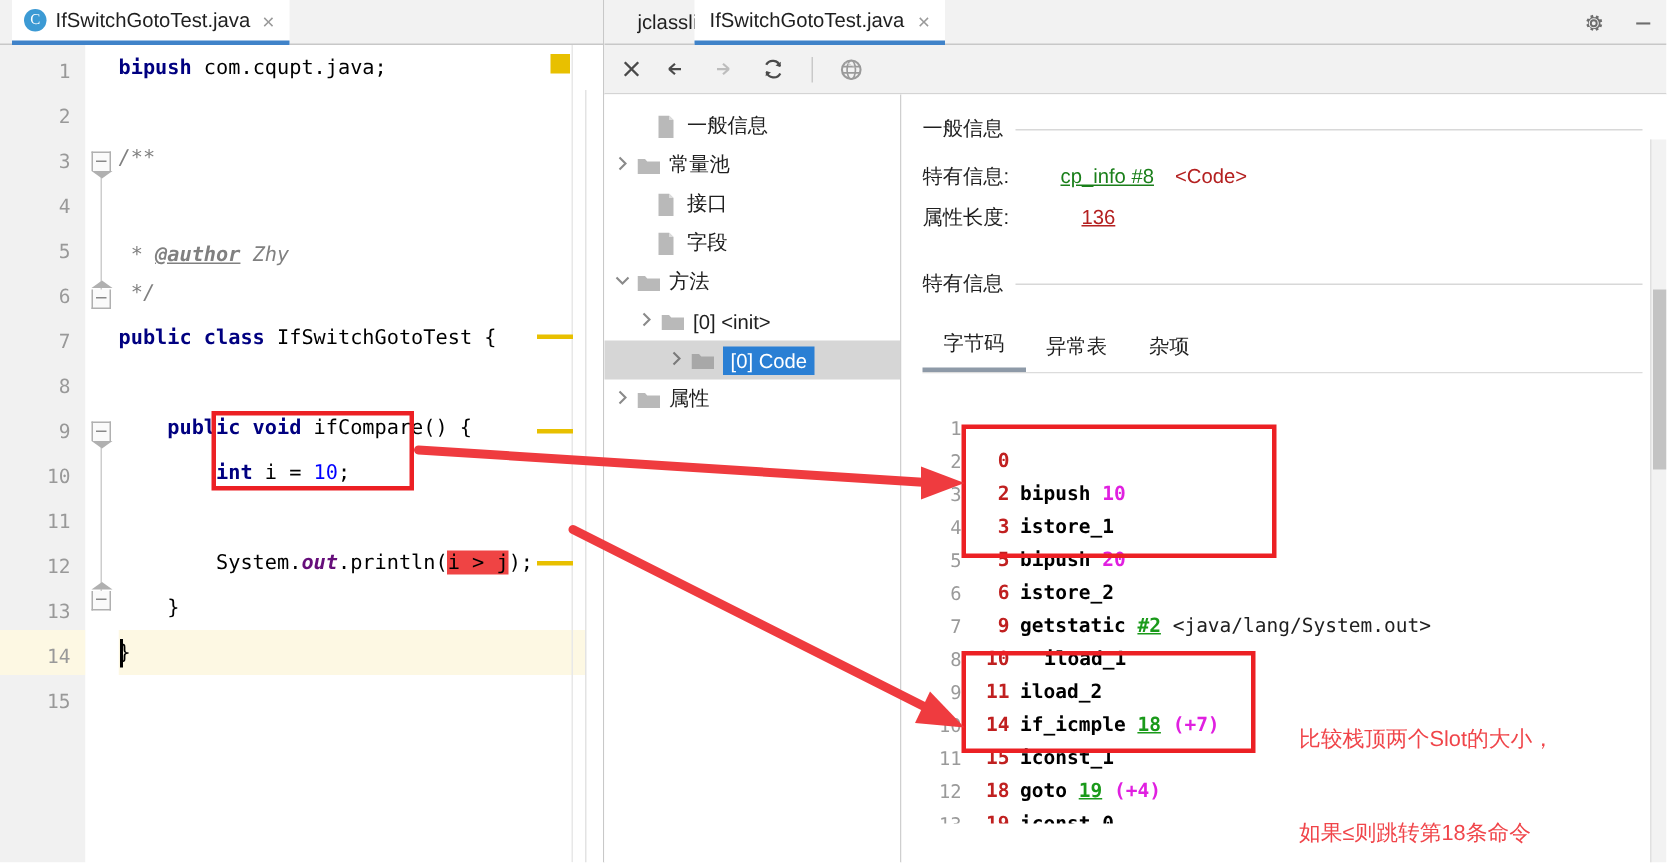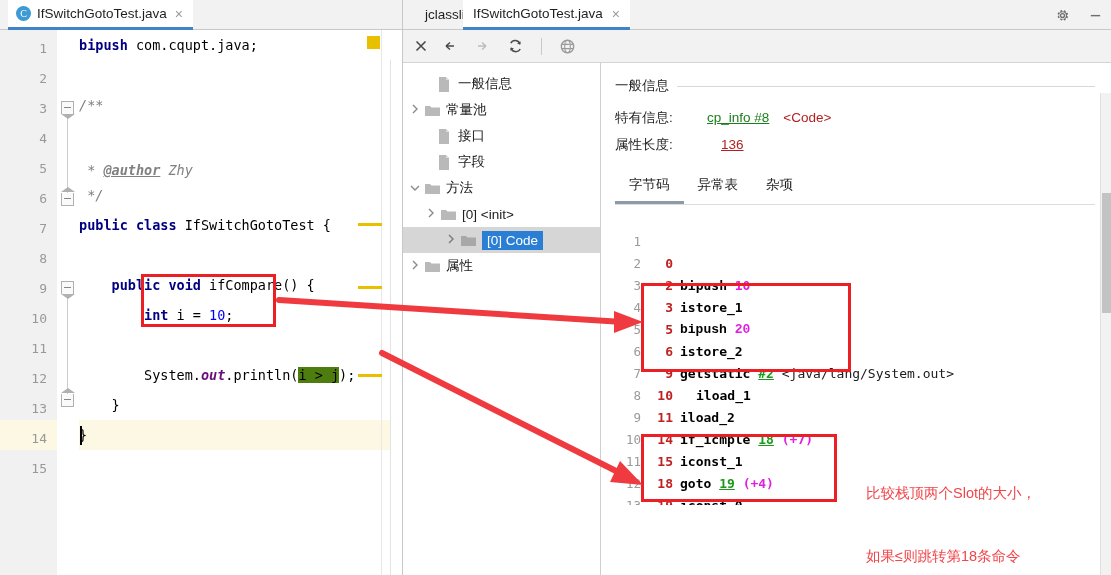--- a/index.html
+++ b/index.html
@@ -112,21 +112,21 @@
     position: absolute; left: 0; right: 0;
     height: 30px; line-height: 30px;
     white-space: pre;
     color: #000000;
   }
   .kw { color: #000080; font-weight: bold; }
   .num { color: #0000ff; }
   .cmt { color: #808080; font-style: italic; }
   .cmt-tag { color: #808080; font-style: italic; font-weight: bold; text-decoration: underline; }
   .fld { color: #660e7a; font-weight: bold; font-style: italic; }
-  .hl { background: #4d7c0f; }
+  .hl { background: #ef4444; }
 
   .line15-hl {
     position: absolute; left: 0; right: 0;
     height: 30px; background: #fdf8e3;
   }
   .ln15-gutter {
     position: absolute; left: 0; width: 57px; height: 30px;
     background: #fdf8e3;
   }
   .caret {
@@ -221,21 +221,21 @@
     font-size: 13.5px; color: #1f1f1f;
     margin-bottom: 14px;
   }
   .group-head .rule { flex: 1 1 auto; height: 1px; background: #d8d8d8; margin-right: 16px; }
   .kv-row { display: flex; align-items: baseline; font-size: 13.5px; margin-bottom: 9px; }
   .kv-key { color: #1f1f1f; width: 92px; flex: 0 0 92px; }
   .kv-link { color: #1a7f1a; text-decoration: underline; }
   .kv-red { color: #b42020; }
   .kv-gap { width: 14px; flex: 0 0 14px; }
 
-  .bc-tabs { display: flex; gap: 0; margin-top: 18px; }
+  .bc-tabs { display: flex; gap: 0; margin-top: 18px; align-items: center; }
   .bc-tab {
     font-size: 13.5px; color: #1f1f1f; padding: 4px 14px 7px 14px;
   }
   .bc-tab.active { border-bottom: 3px solid #8e9aa8; }
   .bc-tabs-underline {
     height: 1px; background: #dcdcdc; margin-right: 16px;
   }
 
   .bytecode {
     position: relative;
@@ -542,20 +542,24 @@
           <span class="kv-link">cp_info #8</span>
           <span class="kv-gap"></span>
           <span class="kv-red">&lt;Code&gt;</span>
         </div>
 
         <div class="kv-row">
           <span class="kv-key">属性长度:</span>
           <span class="kv-red" style="margin-left:14px;text-decoration:underline;">136</span>
         </div>
 
+        <div class="group-head" style="margin-top:26px;">
+          <span>特有信息</span>
+          <span class="rule"></span>
+        </div>
 
         <div class="bc-tabs">
           <div class="bc-tab active">字节码</div>
           <div class="bc-tab">异常表</div>
           <div class="bc-tab">杂项</div>
         </div>
         <div class="bc-tabs-underline"></div>
 
         <div class="bytecode">
           <div class="bc-line" style="top:4px;">
@@ -564,21 +568,21 @@
             <span class="bc-op" style="left:65px;"><span>bipush</span> <span class="bc-arg">10</span></span>
           </div>
           <div class="bc-line" style="top:26px;">
             <span class="bc-idx" style="left:0px;">2</span>
             <span class="bc-off" style="left:34px;">2</span>
             <span class="bc-op" style="left:65px;">istore_1</span>
           </div>
           <div class="bc-line" style="top:48px;">
             <span class="bc-idx" style="left:0px;">3</span>
             <span class="bc-off" style="left:34px;">3</span>
-            <span class="bc-op" style="left:65px;font-family:Liberation Mono, monospace;"><span>bipush</span> <span class="bc-arg">20</span></span>
+            <span class="bc-op" style="left:65px;"><span>bipush</span> <span class="bc-arg">20</span></span>
           </div>
           <div class="bc-line" style="top:70px;">
             <span class="bc-idx" style="left:0px;">4</span>
             <span class="bc-off" style="left:34px;">5</span>
             <span class="bc-op" style="left:65px;">istore_2</span>
           </div>
           <div class="bc-line" style="top:92px;">
             <span class="bc-idx" style="left:0px;">5</span>
             <span class="bc-off" style="left:34px;">6</span>
             <span class="bc-op" style="left:65px;"><span>getstatic</span> <span class="bc-ref">#2</span> <span class="bc-desc">&lt;java/lang/System.out&gt;</span></span>

